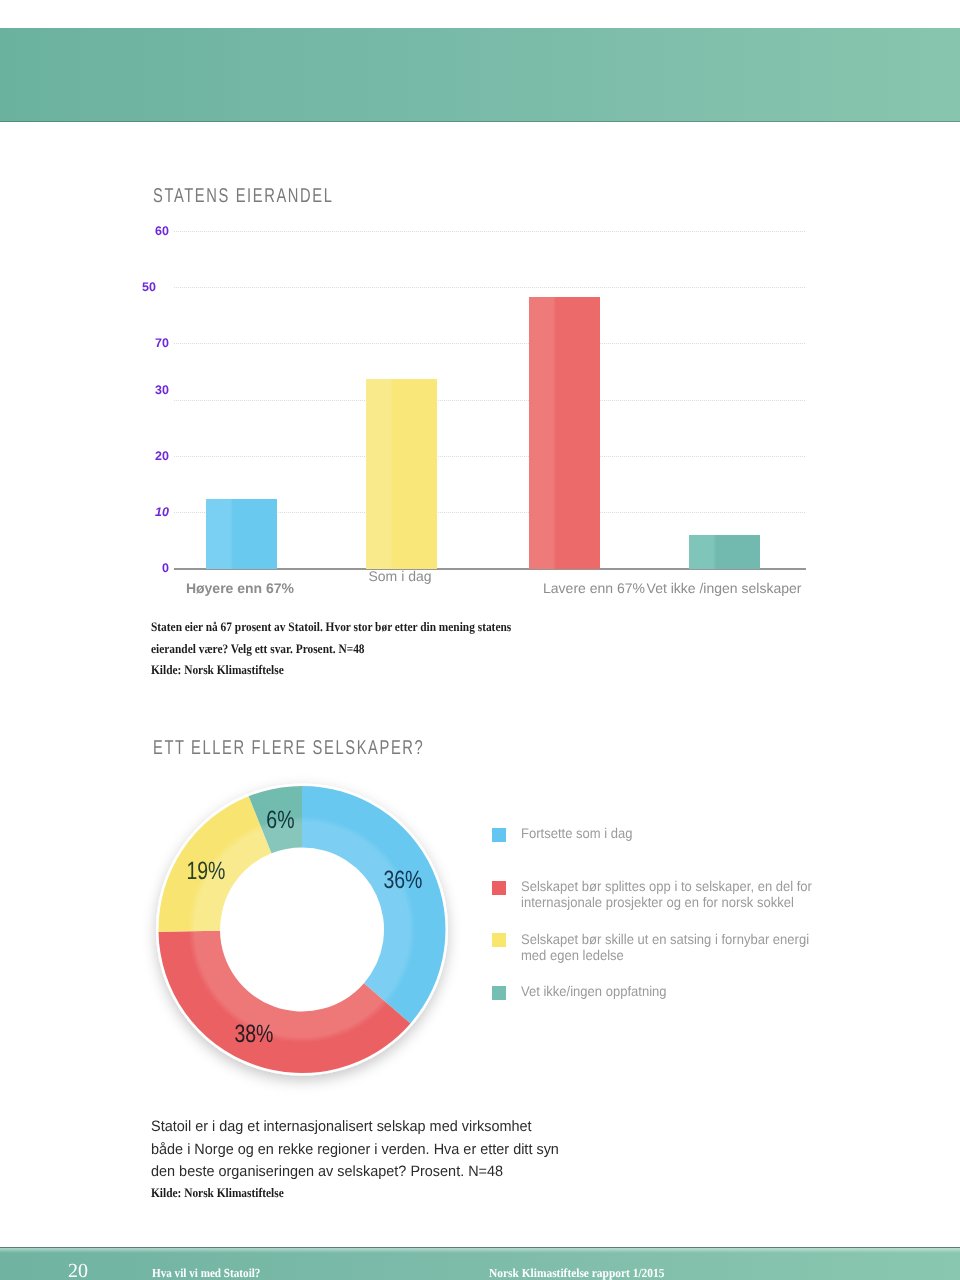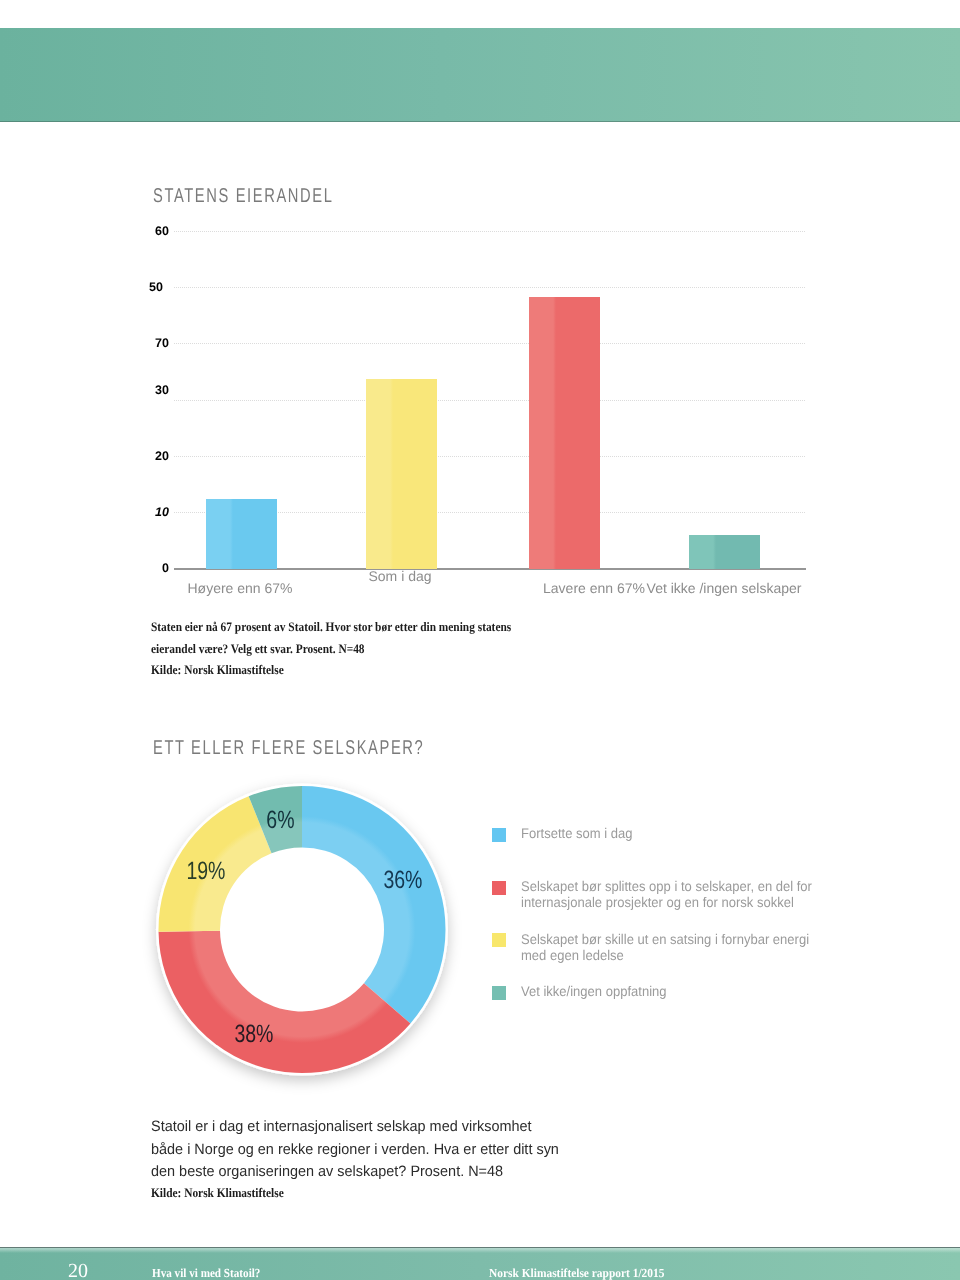--- a/index.html
+++ b/index.html
@@ -18,21 +18,21 @@
   .footer-band::after{content:"";position:absolute;left:0;top:1px;width:100%;height:5px;
     background:linear-gradient(180deg,rgba(255,255,255,0.42) 0%,rgba(255,255,255,0.33) 30%,rgba(255,255,255,0.0) 100%);}
   .footer-band::before{content:"";position:absolute;left:0;top:0px;width:100%;height:1px;z-index:3;
     background:#637b76;}
   .footer-inner{position:absolute;left:0;top:0;width:960px;height:1280px;}
   .foot-page{position:absolute;left:68px;top:1236px;font-family:"Liberation Serif",serif;font-size:20px;line-height:14px;color:#ffffff;white-space:nowrap;}
   .foot-left{position:absolute;left:152px;top:1240px;font-family:"Liberation Serif",serif;font-size:12.4px;line-height:10px;color:#ffffff;font-weight:bold;white-space:nowrap;transform:scaleX(0.9);transform-origin:left top;}
   .foot-right{position:absolute;left:489px;top:1240px;font-family:"Liberation Serif",serif;font-size:12.4px;line-height:10px;color:#ffffff;font-weight:bold;white-space:nowrap;transform:scaleX(0.922);transform-origin:left top;}
 
   .sect-title{position:absolute;font-family:"Liberation Sans",sans-serif;font-size:20px;letter-spacing:2.2px;color:#7a7a7a;white-space:nowrap;transform:scaleX(0.735);transform-origin:left top;}
-  .axis-label{position:absolute;font-size:12.5px;color:#000000;text-align:right;font-weight:bold;}
+  .axis-label{position:absolute;font-size:12.5px;color:#6d28d9;text-align:right;font-weight:bold;}
   .gridline{position:absolute;height:1px;background-image:repeating-linear-gradient(90deg,#dcdcdc 0px,#dcdcdc 1px,rgba(255,255,255,0) 1px,rgba(255,255,255,0) 2px);}
   .baseline{position:absolute;height:2px;background:#969696;}
   .bar{position:absolute;}
   .cat-label{position:absolute;font-size:14px;color:#8d8d8d;text-align:center;white-space:nowrap;}
 
   .caption{position:absolute;font-family:"Liberation Serif",serif;font-size:13px;color:#1c1c1c;line-height:22px;font-weight:bold;transform:scaleX(0.875);transform-origin:left top;white-space:pre-line;}
   .source{position:absolute;font-family:"Liberation Serif",serif;font-size:13px;color:#1c1c1c;font-weight:bold;transform:scaleX(0.875);transform-origin:left top;white-space:nowrap;}
   .legend-swatch{position:absolute;width:14px;height:14px;}
   .legend-text{position:absolute;font-size:14px;color:#9b9b9b;line-height:16px;transform:scaleX(0.93);transform-origin:left top;white-space:pre-line;}
   .pct{position:absolute;font-size:25px;color:#2a4657;white-space:nowrap;transform:scaleX(0.78);transform-origin:center top;mix-blend-mode:multiply;}
@@ -50,33 +50,33 @@
     <div class="plot">
       <div class="gridline" style="left:174px;top:203px;width:632px;"></div>
       <div class="gridline" style="left:174px;top:259px;width:632px;"></div>
       <div class="gridline" style="left:174px;top:315px;width:632px;"></div>
       <div class="gridline" style="left:174px;top:372px;width:632px;"></div>
       <div class="gridline" style="left:174px;top:428px;width:632px;"></div>
       <div class="gridline" style="left:174px;top:484px;width:632px;"></div>
       <div class="baseline" style="left:174px;top:540px;width:632px;"></div>
 
       <div class="axis-label" style="left:129px;top:196px;width:40px;">60</div>
-      <div class="axis-label" style="left:123px;top:252px;width:40px;">50</div>
+      <div class="axis-label" style="left:129px;top:252px;width:40px;text-align:center;">50</div>
       <div class="axis-label" style="left:129px;top:308px;width:40px;">70</div>
       <div class="axis-label" style="left:129px;top:355px;width:40px;">30</div>
       <div class="axis-label" style="left:129px;top:421px;width:40px;">20</div>
       <div class="axis-label" style="left:129px;top:477px;width:40px;font-style:italic;">10</div>
       <div class="axis-label" style="left:129px;top:533px;width:40px;">0</div>
 
       <div class="bar" style="left: 206px; width: 71px; top: 470.583px; height: 70.4167px; background: linear-gradient(90deg, rgb(122, 208, 242) 0%, rgb(122, 208, 242) 34%, rgb(106, 201, 239) 38%, rgb(106, 201, 239) 100%);"></div>
       <div class="bar" style="left: 366px; width: 71px; top: 350.593px; height: 190.407px; background: linear-gradient(90deg, rgb(249, 234, 140) 0%, rgb(249, 234, 140) 34%, rgb(249, 231, 122) 38%, rgb(249, 231, 122) 100%);"></div>
       <div class="bar" style="left: 529px; width: 71px; top: 268.91px; height: 272.09px; background: linear-gradient(90deg, rgb(238, 123, 121) 0%, rgb(238, 123, 121) 34%, rgb(236, 106, 106) 38%, rgb(236, 106, 106) 100%);"></div>
       <div class="bar" style="left: 689px; width: 71px; top: 506.637px; height: 34.3633px; background: linear-gradient(90deg, rgb(127, 197, 185) 0%, rgb(127, 197, 185) 34%, rgb(114, 186, 176) 38%, rgb(114, 186, 176) 100%);"></div>
 
-      <div class="cat-label" style="left:160px;top:552px;width:160px;">Høyere enn 67%</div>
+      <div class="cat-label" style="left:160px;top:552px;width:160px;font-weight:bold;">Høyere enn 67%</div>
       <div class="cat-label" style="left:320px;top:540px;width:160px;">Som i dag</div>
       <div class="cat-label" style="left:485px;top:552px;width:160px;text-align:right;">Lavere enn 67%</div>
       <div class="cat-label" style="left:638px;top:552px;width:172px;">Vet ikke /ingen selskaper</div>
     </div>
 
     <div class="caption" style="left:151px;top:588px;width:430px;">Staten eier nå 67 prosent av Statoil. Hvor stor bør etter din mening statens
 eierandel være? Velg ett svar. Prosent. N=48</div>
     <div class="source" style="left:151px;top:634px;">Kilde: Norsk Klimastiftelse</div>
   </div>
 

